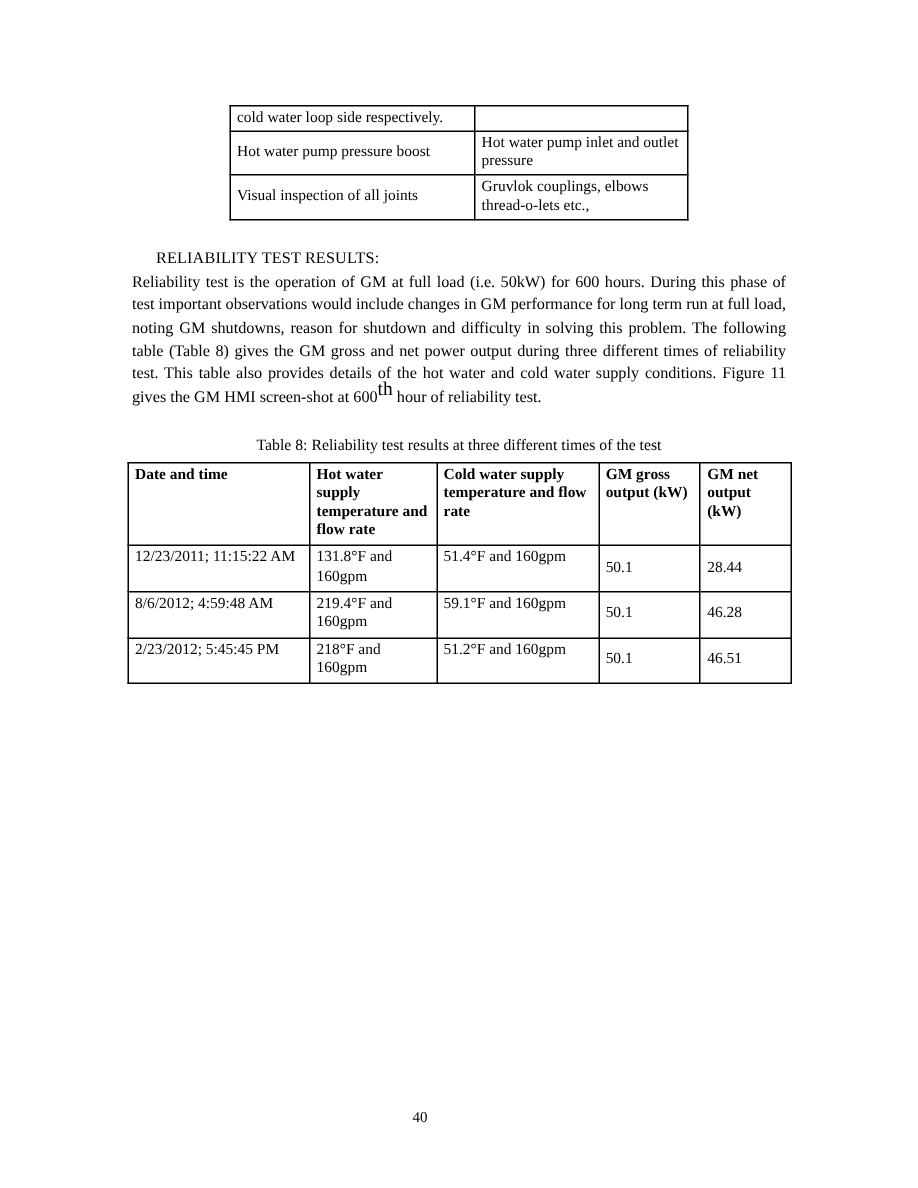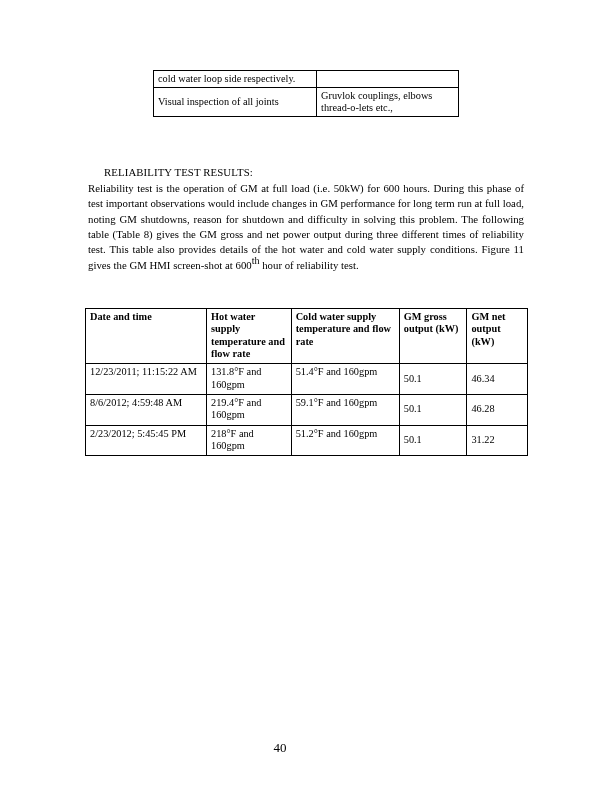--- a/index.html
+++ b/index.html
@@ -53,21 +53,21 @@
   .para {
     position: absolute;
     left: 88px;
     top: 181px;
     width: 436px;
     font-size: 10.8px;
     line-height: 1.42;
     text-align: justify;
   }
   .para sup {
-    font-size: 10px;
+    font-size: 13px;
     vertical-align: super;
     line-height: 0;
   }
 
   
   .tbl-caption {
     position: absolute;
     left: 88px;
     top: 292px;
     width: 436px;
@@ -102,76 +102,81 @@
   .res-table .col-e { width: 54px; border-radius: 17px; }
   .res-table td.num { vertical-align: middle; margin-left: 30px; }
 
   
   .page-number {
     position: absolute;
     left: 0;
     top: 740px;
     width: 560px;
     text-align: center;
-    font-size: 13px;
+    font-size: 10px;
   }
 </style>
 </head>
 <body>
 
 <div class="page">
 
   <table class="top-table">
     <tbody>
       <tr>
         <td class="c1">cold water loop side respectively.</td>
         <td class="c2"></td>
       </tr>
       <tr>
+        <td class="c1">Hot water pump pressure boost</td>
+        <td class="c2">Hot water pump inlet and outlet pressure</td>
+      </tr>
+      <tr>
         <td class="c1">Visual inspection of all joints</td>
         <td class="c2">Gruvlok couplings, elbows thread-o-lets etc.,</td>
       </tr>
     </tbody>
   </table>
 
   <div class="sec-title">RELIABILITY TEST RESULTS:</div>
 
   <div class="para"><span>Reliability test is the operation of GM at full load (i.e. 50kW) for 600 hours. During this phase of test important observations would include changes in GM performance for long term run at full load, noting GM shutdowns, reason for shutdown and difficulty in solving this problem. The following table (Table 8) gives the GM gross and net power output during three different times of reliability test. This table also provides details of the hot water and cold water supply conditions. Figure 11 gives the GM HMI screen-shot at 600</span><sup>th</sup><span> hour of reliability test.</span></div>
 
+  <div class="tbl-caption">Table 8: Reliability test results at three different times of the test</div>
 
   <table class="res-table">
     <thead>
       <tr>
         <th class="col-a">Date and time</th>
         <th class="col-b">Hot water supply temperature and flow rate</th>
         <th class="col-c">Cold water supply temperature and flow rate</th>
         <th class="col-d">GM gross output (kW)</th>
         <th class="col-e">GM net output (kW)</th>
       </tr>
     </thead>
     <tbody>
       <tr>
         <td class="col-a">12/23/2011; 11:15:22 AM</td>
         <td class="col-b">131.8°F and 160gpm</td>
         <td class="col-c">51.4°F and 160gpm</td>
         <td class="col-d num">50.1</td>
-        <td class="col-e num">46.34</td>
+        <td class="col-e num">28.44</td>
       </tr>
       <tr>
         <td class="col-a">8/6/2012; 4:59:48 AM</td>
         <td class="col-b">219.4°F and 160gpm</td>
         <td class="col-c">59.1°F and 160gpm</td>
         <td class="col-d num">50.1</td>
         <td class="col-e num">46.28</td>
       </tr>
       <tr>
         <td class="col-a">2/23/2012; 5:45:45 PM</td>
         <td class="col-b">218°F and 160gpm</td>
         <td class="col-c">51.2°F and 160gpm</td>
         <td class="col-d num">50.1</td>
-        <td class="col-e num">31.22</td>
+        <td class="col-e num">46.51</td>
       </tr>
     </tbody>
   </table>
 
   <div class="page-number">40</div>
 
 </div>
 
 </body></html>

